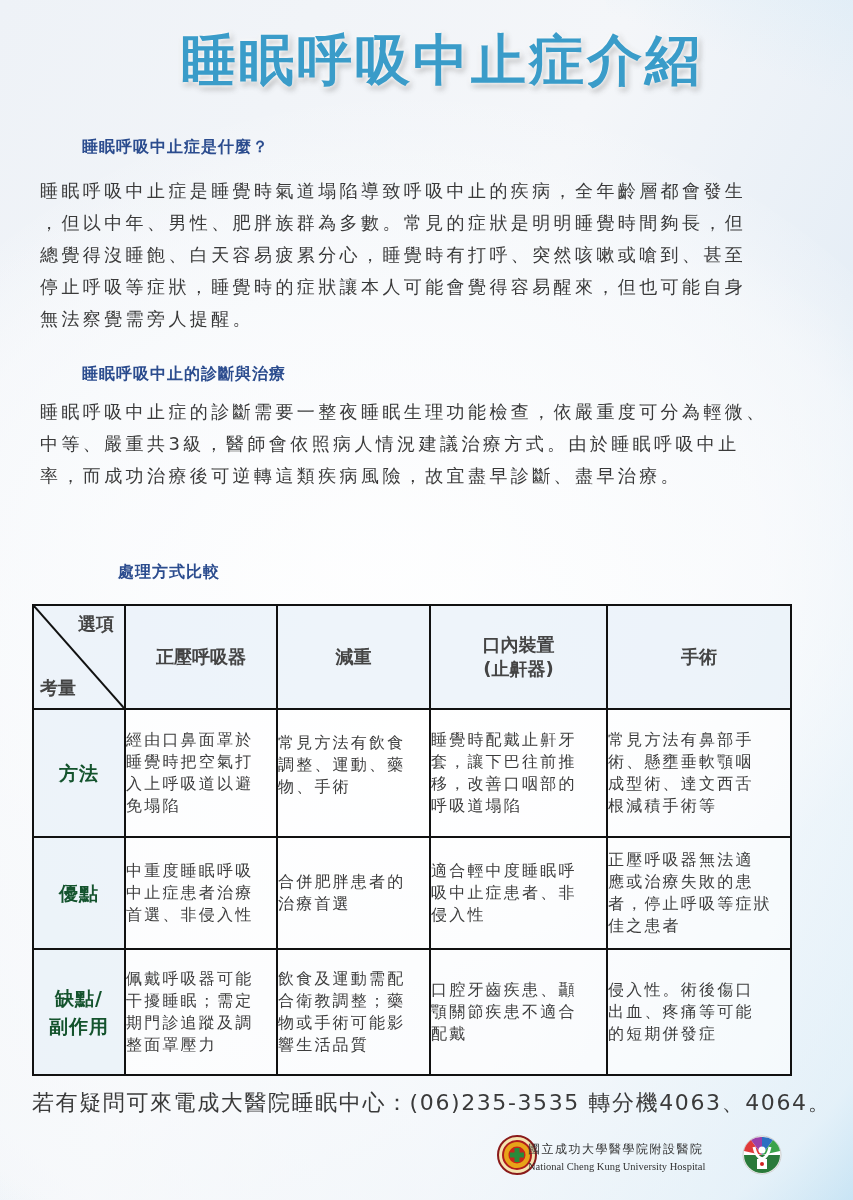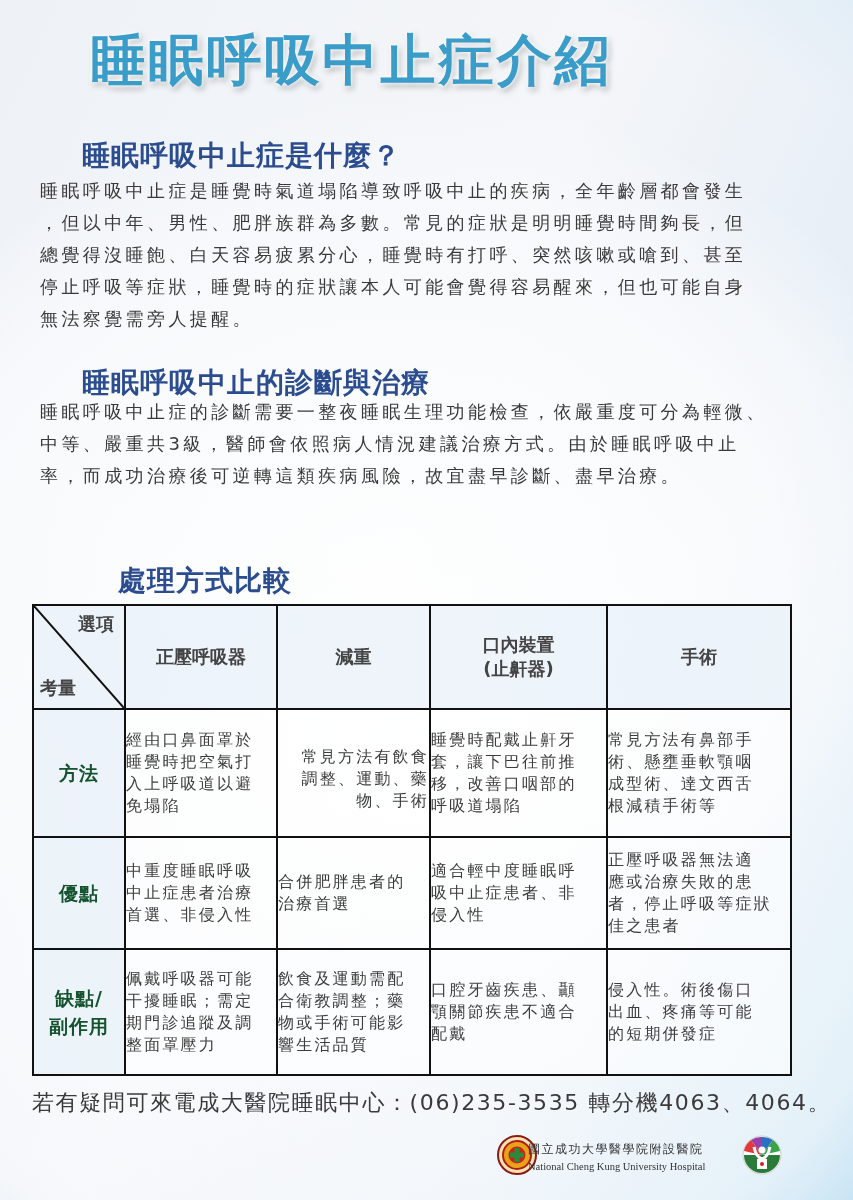--- a/index.html
+++ b/index.html
@@ -26,27 +26,27 @@
     background:linear-gradient(30deg,#8fcdf1 0%, #b9def4 40%, rgba(210,234,248,0) 75%);
   }
   .bg-white-arc {
     position:absolute; z-index:0; width:1300px; height:1300px; border-radius:50%;
     left:-240px; top:100px;
     background:radial-gradient(circle, rgba(255,255,255,0.85) 0%, rgba(248,250,252,0.6) 60%, rgba(248,250,252,0) 72%);
   }
   .content { position:absolute; inset:0; z-index:1; }
 
   .title {
-    position:absolute; left:0; width:703px; top:24px; text-align:center;
+    position:absolute; left:0; width:703px; top:24px; text-align:right;
     font-family:"DejaVu Sans",sans-serif; font-weight:bold;
     font-size:55px; letter-spacing:3px; color:#3a9cc9;
     text-shadow:0 0 4px #fff, 0 0 6px #fff, 2px 3px 6px rgba(60,60,60,0.45);
   }
   .section-heading {
-    position:absolute; left:34px; font-size:28px; font-weight:bold; color:#2b4c8e;
+    position:absolute; left:34px; font-size:16px; font-weight:bold; color:#2b4c8e;
     letter-spacing:1px;
     padding-left:48px;
   }
   .para {
     position:absolute; left:40px; width:780px; font-size:18px; color:#3a3a3a;
     letter-spacing:3.4px; line-height:32px; margin:0;
   }
   .para .line { display:block; white-space:nowrap; }
 
   table.compare {
@@ -61,21 +61,21 @@
     font-size:18px; text-align:center; line-height:24px;
   }
   td.rowhead {
     background:rgba(232,240,248,0.75); font-weight:bold; color:#14532d;
     font-size:19px; text-align:center; line-height:28px; letter-spacing:1px;
   }
   td.cell {
     background:rgba(255,255,255,0.55); color:#3d3d3d; font-size:16px;
     line-height:22px; letter-spacing:2.2px; padding:4px 6px 4px 8px; text-align:left;
   }
-  td.cell.top { vertical-align:top; padding-top:36px;text-align:right; }
+  td.cell.top { vertical-align:top; padding-top:22px; }
   .corner { position:relative; background:rgba(232,240,248,0.75); }
   .corner svg { position:absolute; left:0; top:0; width:100%; height:100%; }
   .corner .c-top { position:absolute; right:10px; top:6px; font-size:18px; font-weight:bold; color:#444; }
   .corner .c-bot { position:absolute; left:6px; bottom:8px; font-size:18px; font-weight:bold; color:#444; }
   .cell-line { display:block; white-space:nowrap; }
 
   .contact {
     position:absolute; left:32px; top:1088px; font-size:22px; color:#3a3a3a;
     letter-spacing:1.6px; white-space:nowrap;
   }

